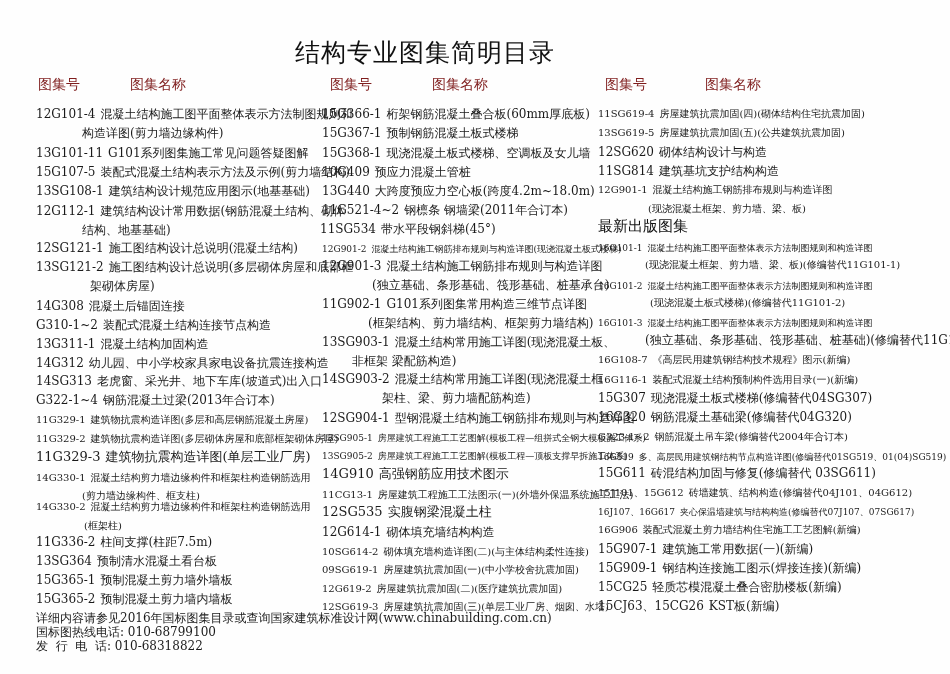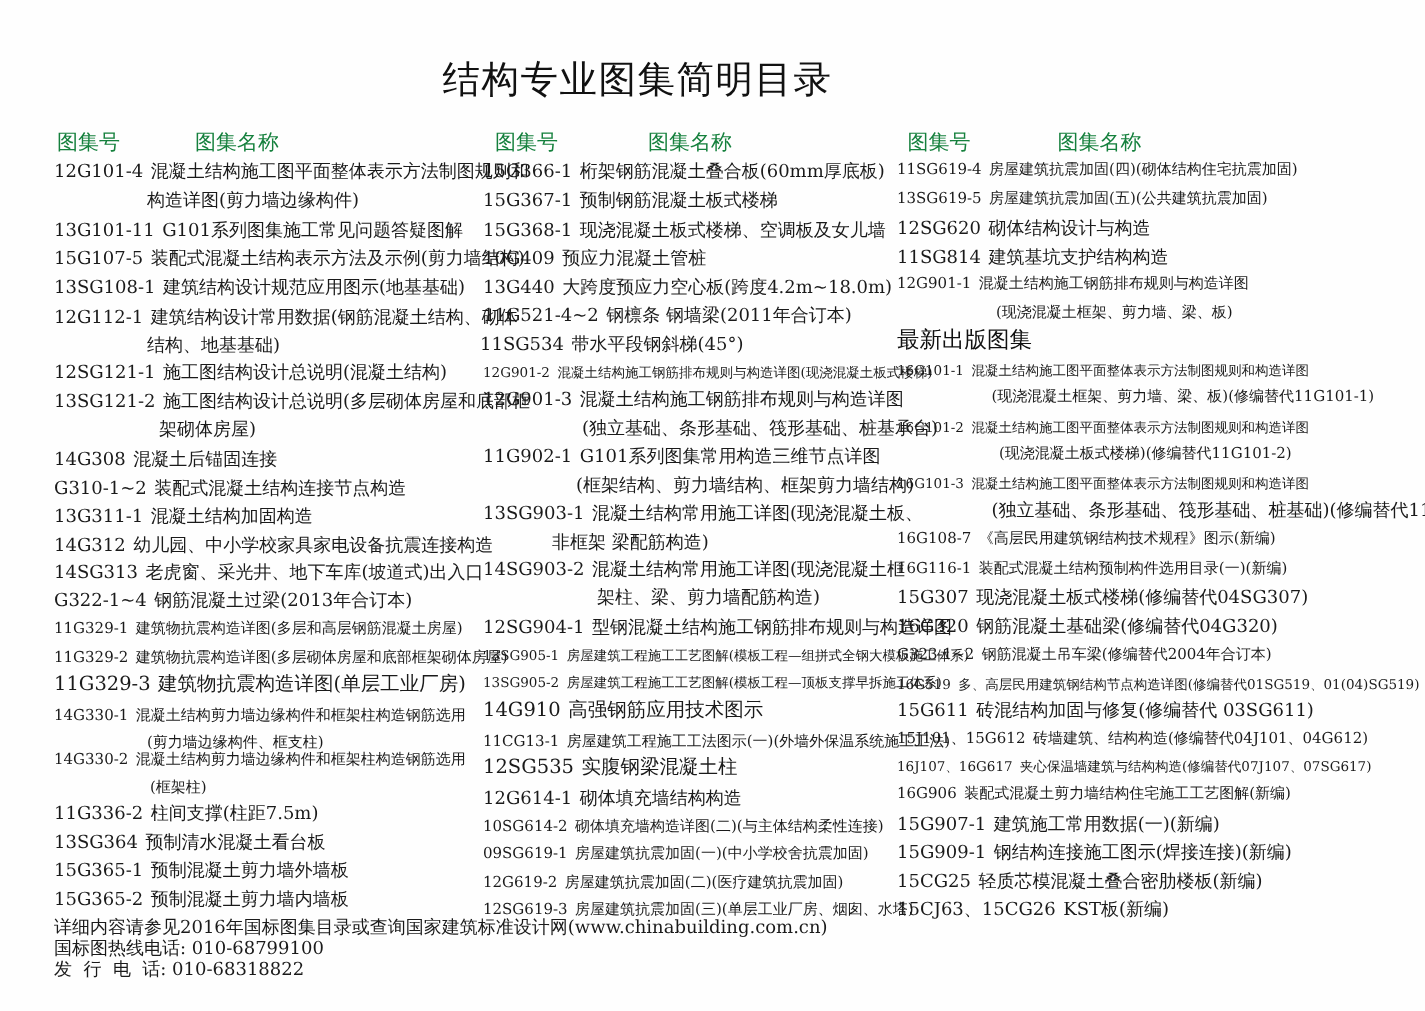--- a/index.html
+++ b/index.html
@@ -5,27 +5,27 @@
   html, body { margin: 0; padding: 0; }
   body {
     width: 950px; height: 674px; background: #fefefe; position: relative; overflow: hidden;
     font-family: "DejaVu Serif", "Liberation Serif", serif; color: #1a1a1a;
   }
   .title {
     position: absolute; left: 0; width: 850px; top: 36px; text-align: center;
     font-family: "DejaVu Sans", "Liberation Sans", sans-serif;
     font-size: 25px; letter-spacing: 1px; color: #111; font-weight: normal;
   }
-  .colhead { position: absolute; top: 76px; font-size: 14px; color: #15803d; margin-top: 10px; }
+  .colhead { position: absolute; top: 76px; font-size: 14px; color: #7f1d1d; }
   .row { position: absolute; font-size: 12px; line-height: 16px; white-space: nowrap; color: #1a1a1a; }
   .row.small { font-size: 10px; }
   .row.tiny { font-size: 9px; }
   .row.large { font-size: 13px; }
   .code { margin-right: 5px; }
-  .cont { position: absolute; font-size: 12px; line-height: 16px; white-space: nowrap; margin-left: 16px; }
+  .cont { position: absolute; font-size: 12px; line-height: 16px; white-space: nowrap; }
   .cont.small { font-size: 10px; }
   .section-head {
     position: absolute; left: 598px; top: 217px; font-size: 15px; font-weight: normal;
     font-family: "DejaVu Sans", "Liberation Sans", sans-serif; color: #111;
   }
   .footer { position: absolute; left: 36px; font-size: 12px; line-height: 14px; white-space: nowrap; }
 </style>
 </head>
 <body>
 

